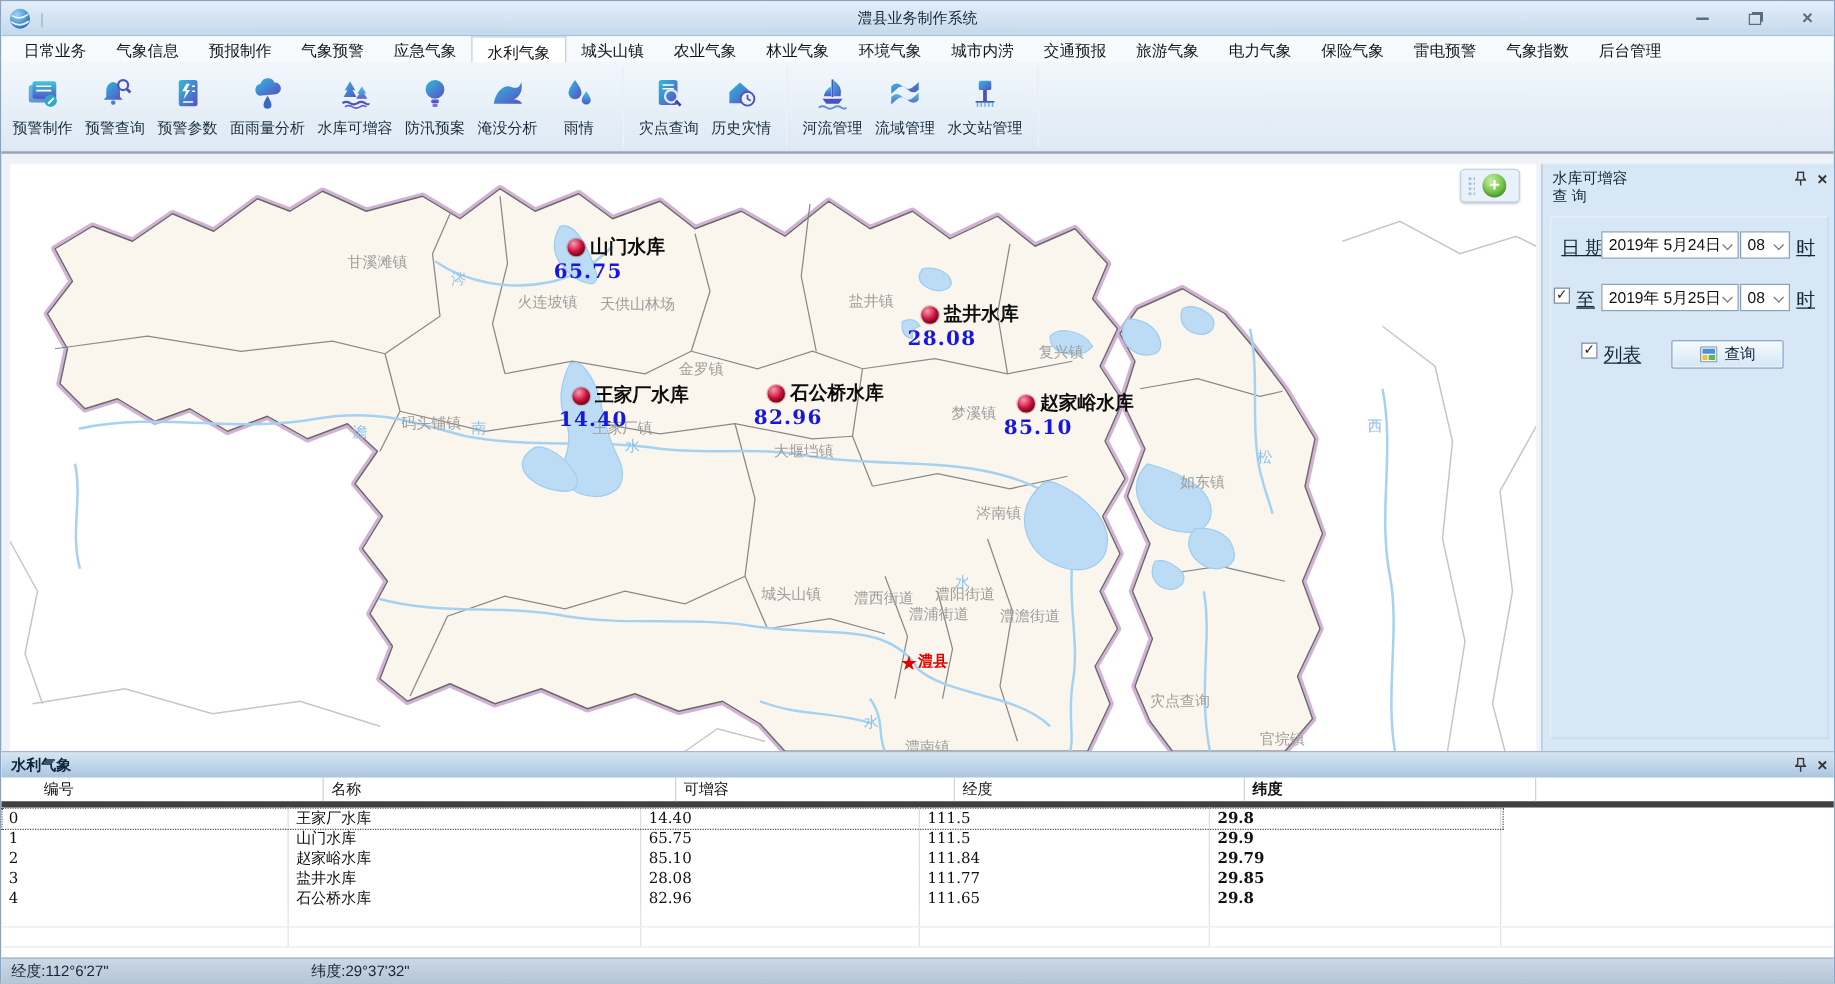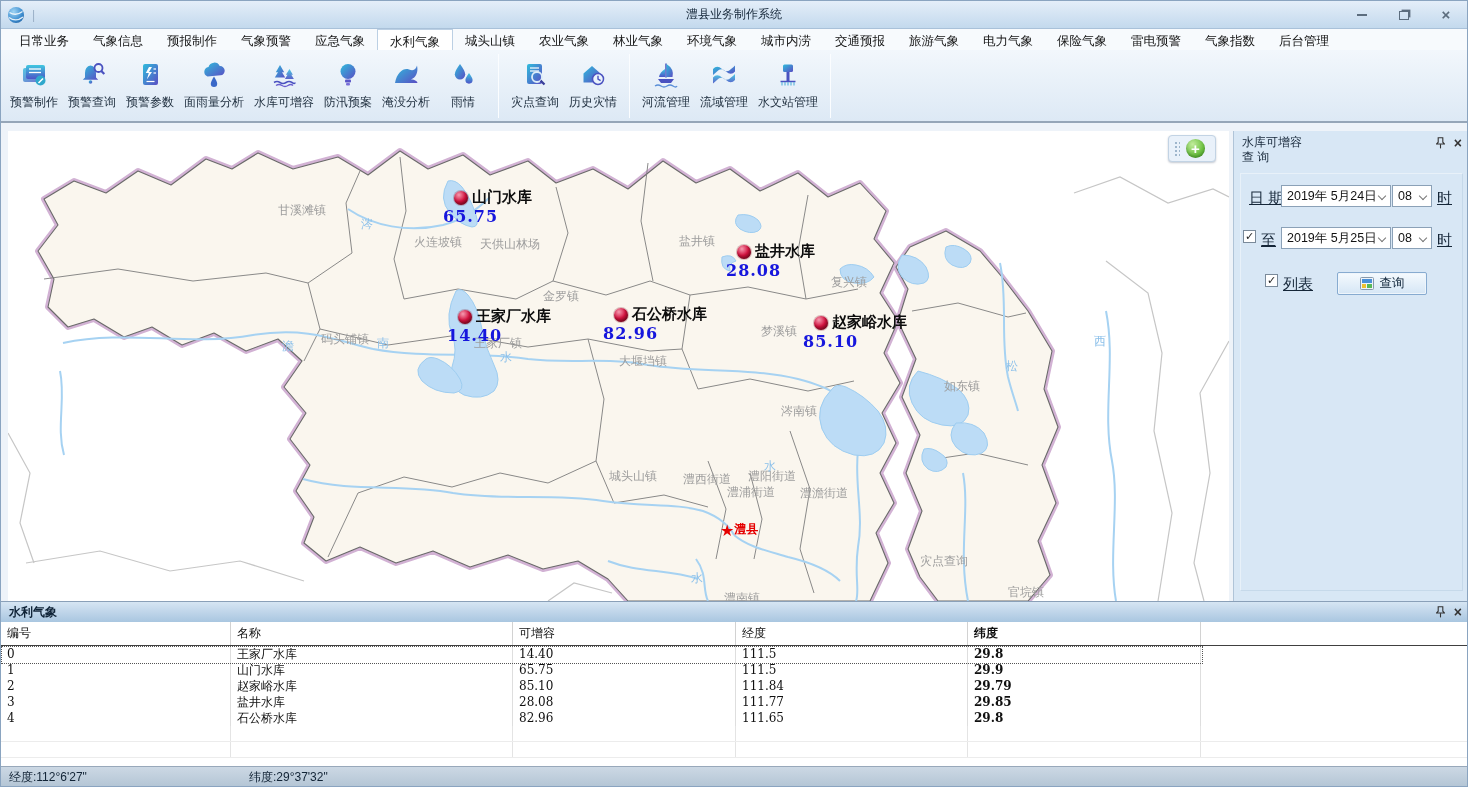--- a/index.html
+++ b/index.html
@@ -85,21 +85,21 @@
     box-shadow:inset 0 0 0 1px #eef5fb; }
 
   
   .output { position:absolute; left:0; top:600px; width:1468px; height:165px; background:#fff;
     border-top:1px solid #8aa0b8; }
   .out-head { position:relative; height:20px; background:linear-gradient(#d6e5f3,#a9c6e0);
     display:flex; align-items:center; padding:0 8px; font-size:12px; font-weight:bold; color:#0e2236; }
   .out-head .panel-icons { top:3px; }
   .out-grid { position:absolute; left:0; right:0; top:20px; bottom:0; font-size:12px; color:#101010;
     font-family:"DejaVu Serif","Liberation Serif",serif; }
-  .out-hrow { display:flex; height:24px; border-bottom:1px solid #404040; }
+  .out-hrow { display:flex; height:24px; border-bottom:5px solid #404040;padding-left:28px; }
   .oc { display:flex; align-items:center; padding-left:6px; border-right:1px solid #d2d2d2; height:100%; }
   .c0{width:230px;} .c1{width:282px;} .c2{width:223px;} .c3{width:232px;} .c4{width:233px;font-weight:bold;}
   .c5{flex:1; border-right:none;}
   .out-row { display:flex; height:16px; }
   .out-row .oc { border-right:1px solid #dedede; }
   .out-body > .out-row:first-of-type { position:relative; }
   .out-body > .out-row:first-of-type::before { content:""; position:absolute; left:0; top:0;
     width:1200px; height:100%; border:1px dotted #555; pointer-events:none; }
   .out-empty { display:flex; height:16px; border-bottom:1px solid #ececec; }
   .out-empty .oc { border-right:1px solid #e4e4e4; }

